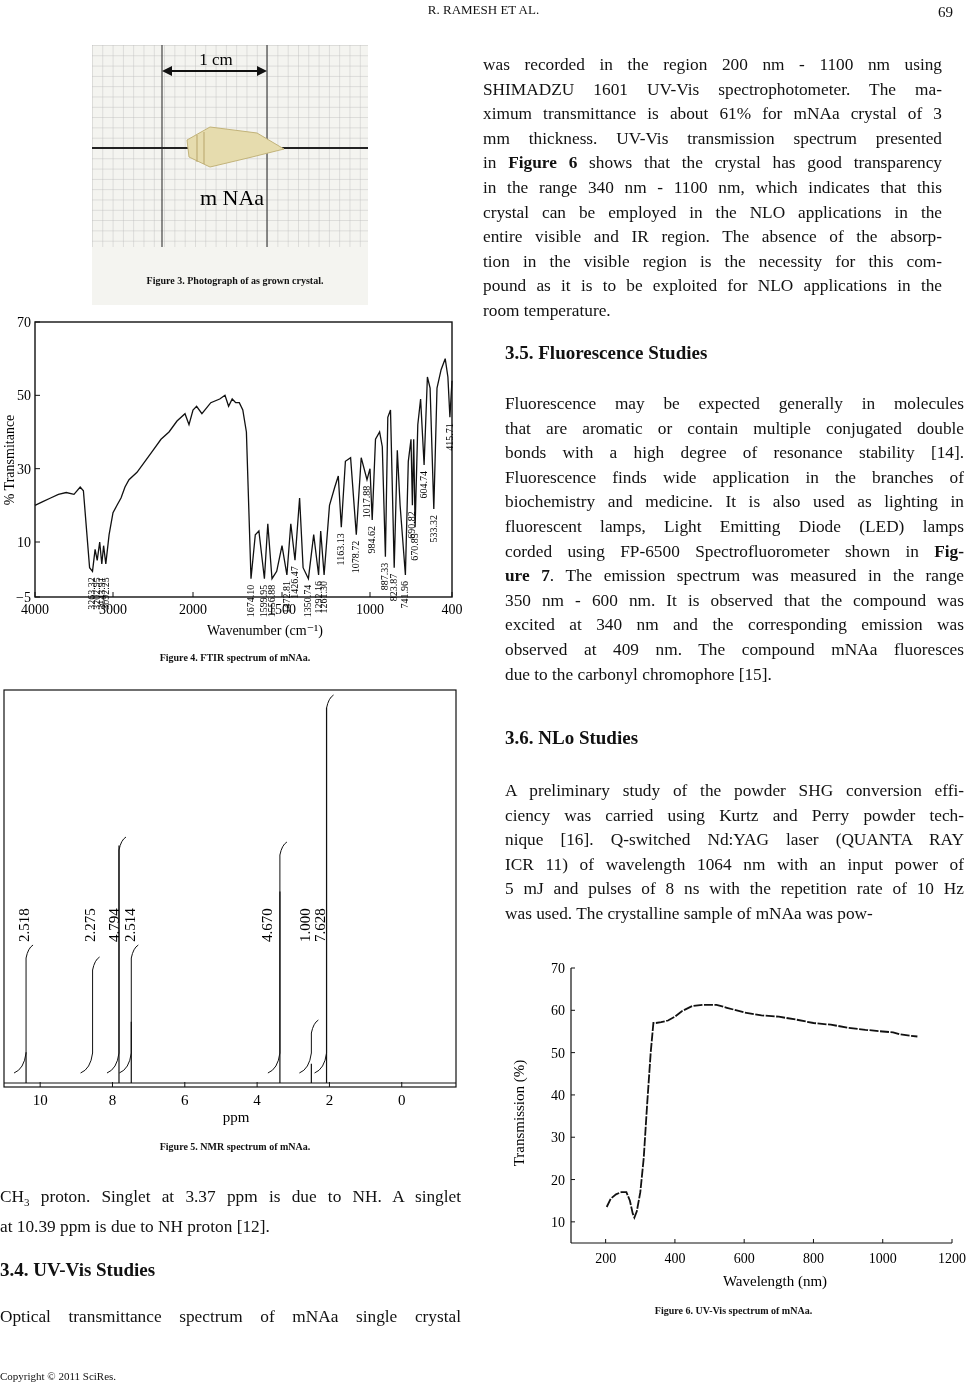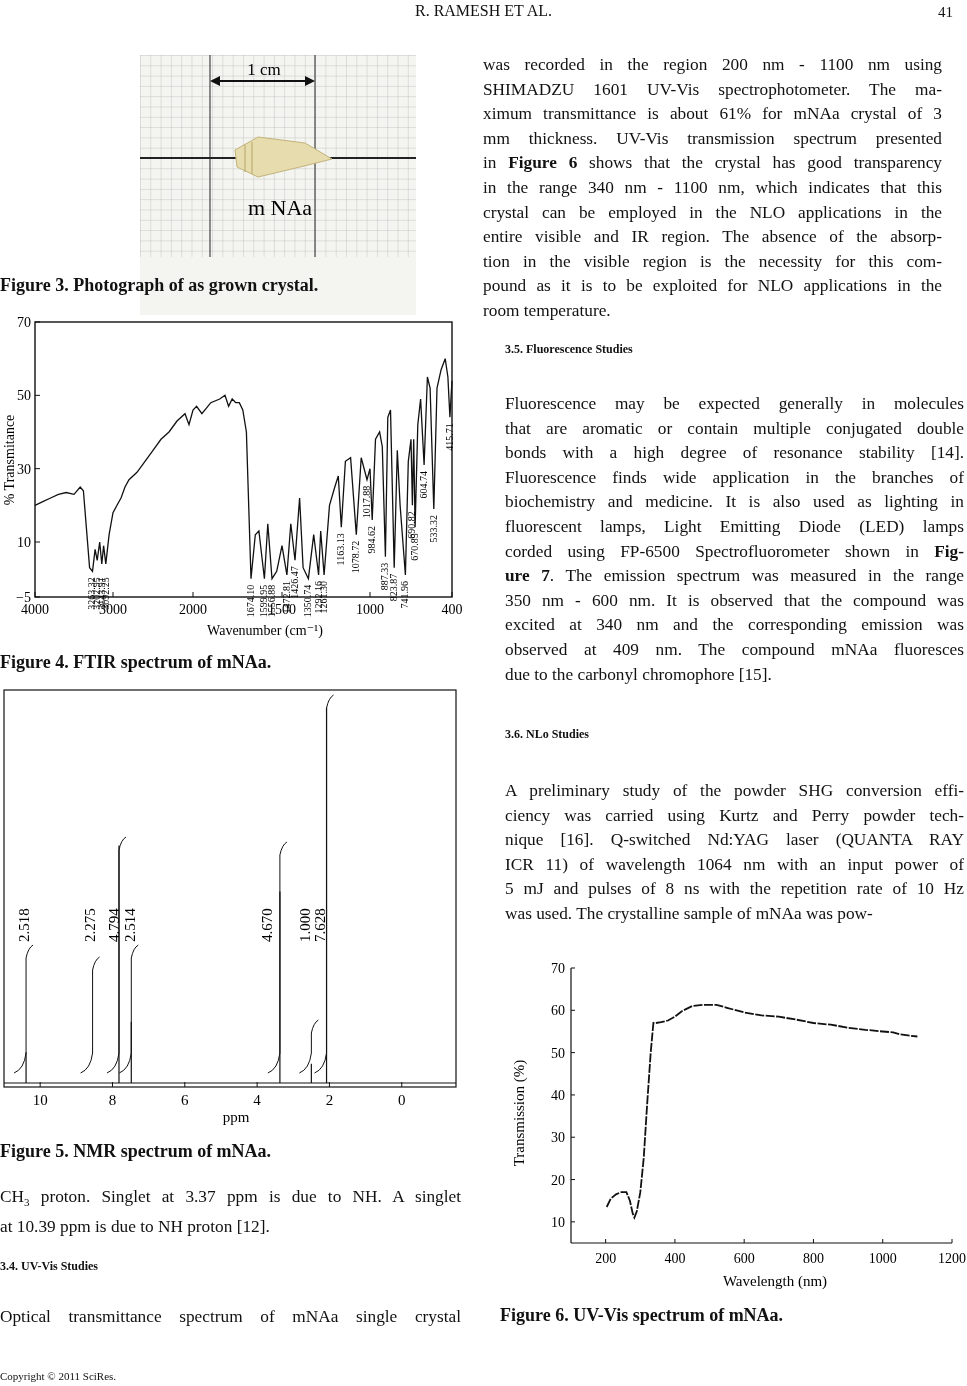--- a/index.html
+++ b/index.html
@@ -1,33 +1,33 @@
 <!DOCTYPE html>
 <html><head>
 <meta charset="utf-8">
 <style>
   html, body { margin:0; padding:0; background:#fff; }
   body { width:967px; height:1386px; position:relative; overflow:hidden;
          font-family:"Liberation Serif", "DejaVu Serif", serif; color:#111; }
   .abs { position:absolute; }
-  .hdr { top:2px; left:0; width:967px; text-align:center; font-size:16px; }
+  .hdr { top:2px; left:0; width:967px; text-align:center; font-size:13px; }
   .pgnum { top:4px; right:14px; font-size:15px; }
-  .caption { font-weight:bold; font-size:18px; text-align:left; }
+  .caption { font-weight:bold; font-size:10px; text-align:center; }
   .para { font-size:17.3px; line-height:24.6px; text-align:justify; text-align-last:justify; }
-  .heading { font-weight:bold; font-size:12px; }
+  .heading { font-weight:bold; font-size:19px; }
   .footer-left { left:0; top:1370px; font-size:11px; }
   .footer-right { right:12px; top:1370px; font-size:14.5px; font-weight:bold; font-style:italic;margin-top:46px; }
   svg text { font-family:"Liberation Serif", "DejaVu Serif", serif; }
-  .photo { left:92px; top:55px; width:276px; height:260px; background:#f4f4f0; overflow:hidden;margin-left:48px; }
+  .photo { left:92px; top:45px; width:276px; height:260px; background:#f4f4f0; overflow:hidden; }
 </style>
 </head>
 <body>
 
 <div class="abs hdr">R. RAMESH   ET   AL.</div>
-<div class="abs pgnum">41</div>
+<div class="abs pgnum">69</div>
 
 <div class="abs photo">
   <svg width="276" height="202">
     <defs>
       <pattern id="minor" width="10.3" height="10.3" patternUnits="userSpaceOnUse">
         <path d="M10.3 0 L0 0 0 10.3" fill="none" stroke="#b9b9b9" stroke-width="0.8"></path>
       </pattern>
     </defs>
     <rect x="0" y="0" width="276" height="202" fill="url(#minor)"></rect>
     <line x1="70" y1="0" x2="70" y2="202" stroke="#444" stroke-width="1.2"></line>

